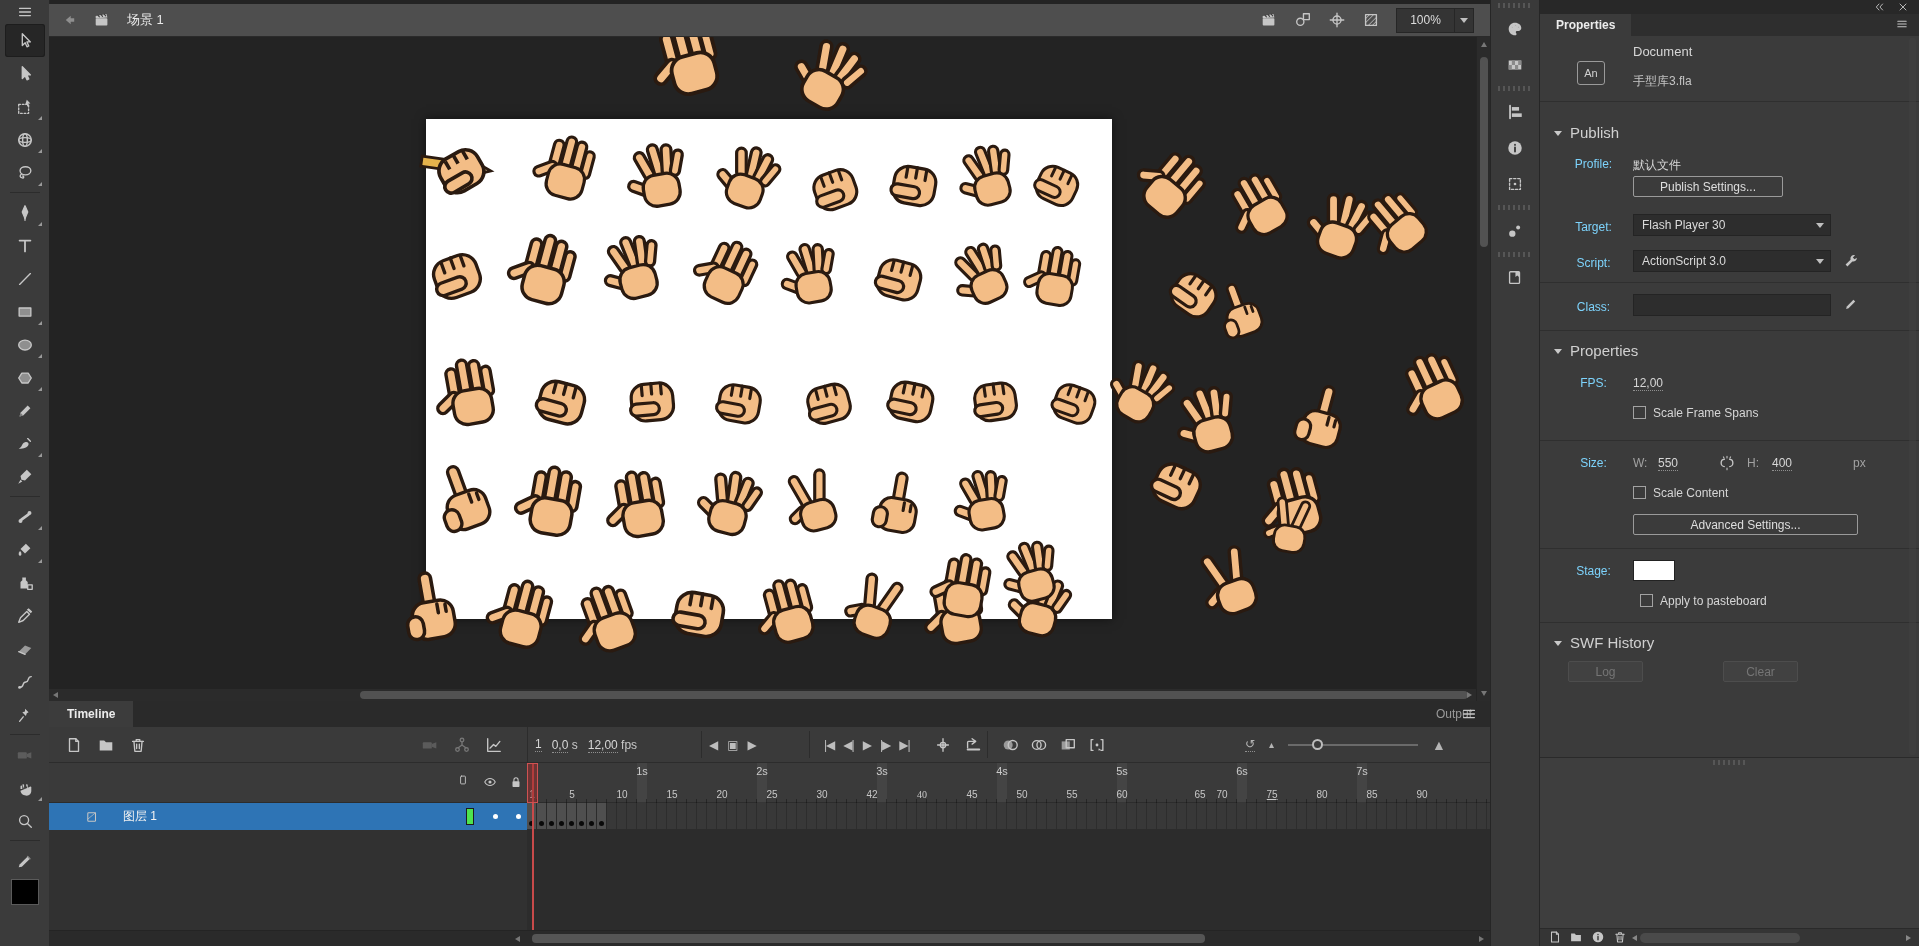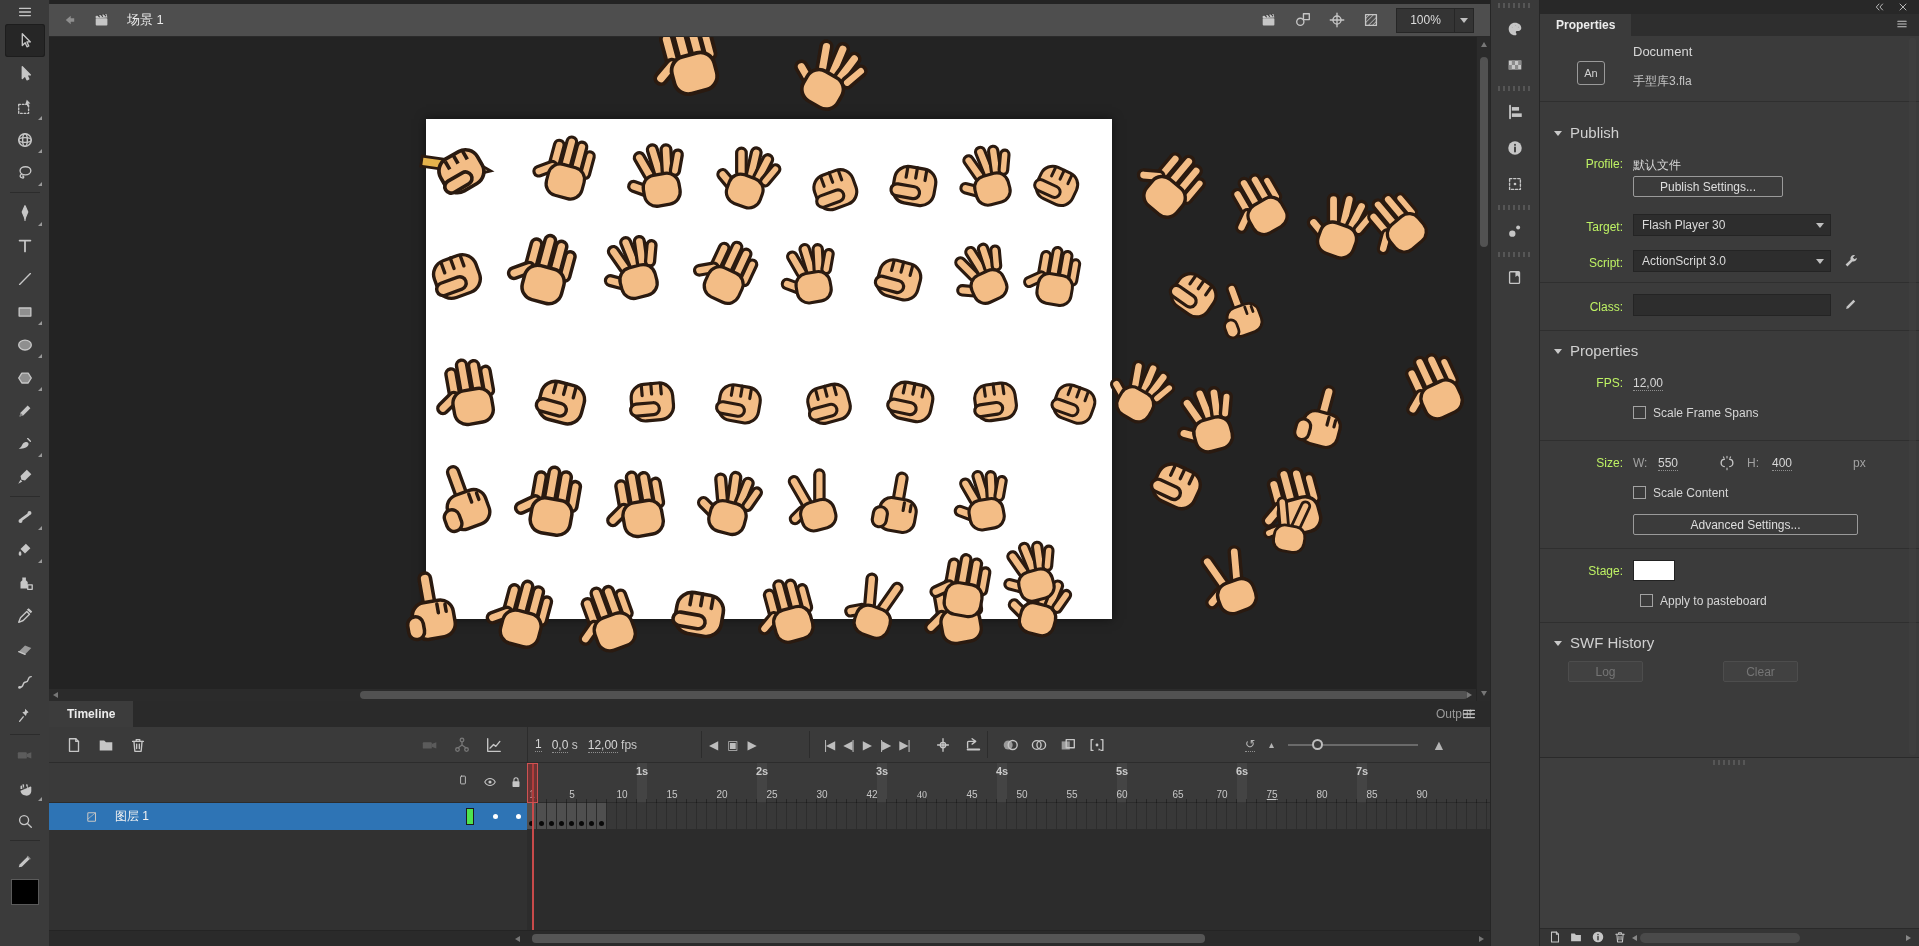--- a/index.html
+++ b/index.html
@@ -45,21 +45,21 @@
   .tl-tab.active{background:#3c3c3c;color:#ececec;font-weight:bold;}
   #tl-menu{position:absolute;right:12px;top:4px;}
   #tl-bar{position:absolute;left:0;top:26px;width:100%;height:36px;border-bottom:1px solid #2c2c2c;box-sizing:border-box;}
   #tl-bar .grp{position:absolute;top:0;height:35px;display:flex;align-items:center;gap:14px;}
   .tglyph{color:#bdbdbd;font-size:12px;letter-spacing:-1px;}
   .tsepv{position:absolute;top:4px;width:1px;height:27px;background:#2c2c2c;}
   #vdiv{position:absolute;left:478px;top:26px;bottom:16px;width:1px;background:#2c2c2c;}
   #tl-head{position:absolute;left:0;top:62px;width:100%;height:40px;border-bottom:1px solid #2c2c2c;box-sizing:border-box;}
   #ruler{position:absolute;left:478px;top:0;right:0;height:40px;overflow:hidden;}
   #ruler .num{position:absolute;bottom:3px;transform:translateX(-50%);font-size:10px;color:#c8c8c8;}
-  #ruler .sec{position:absolute;top:2px;transform:translateX(-50%);font-size:11px;color:#c8c8c8;font-weight:bold;}
+  #ruler .sec{position:absolute;top:2px;transform:translateX(-50%);font-size:11px;color:#c8c8c8;}
   #ruler .ticks{position:absolute;left:0;right:0;bottom:0;height:4px;background:repeating-linear-gradient(90deg,transparent 0 9px,rgba(0,0,0,.35) 9px 10px);}
   .sstripe{position:absolute;top:0;height:40px;width:10px;background:rgba(255,255,255,.05);}
   #layer-row{position:absolute;left:0;top:102px;width:478px;height:27px;background:#2e74b5;display:flex;align-items:center;}
   #frame-row{position:absolute;left:478px;top:102px;right:0;height:27px;background:#383838;background-image:repeating-linear-gradient(90deg,transparent 0 9px,#2d2d2d 9px 10px),repeating-linear-gradient(90deg,transparent 0 49px,rgba(0,0,0,.22) 49px 50px);border-bottom:1px solid #2c2c2c;box-sizing:border-box;}
   .kf{position:absolute;top:0;width:10px;height:26px;background:#4f4f4f;border-right:1px solid #2b2b2b;box-sizing:border-box;}
   .kf::after{content:"";position:absolute;left:2px;bottom:3px;width:5px;height:5px;border-radius:50%;background:#0a0a0a;}
   #tl-empty-left{position:absolute;left:0;top:129px;width:478px;bottom:16px;background:#313131;}
   #tl-empty-right{position:absolute;left:479px;top:129px;right:0;bottom:16px;background:#2c2c2c;}
   #playhead-line{position:absolute;left:483px;top:62px;height:167px;width:2px;background:#c84a4a;z-index:5;}
   #playhead-box{position:absolute;left:478px;top:62px;width:11px;height:40px;background:rgba(155,45,45,.5);border:1px solid #cf5252;box-sizing:border-box;z-index:6;}
@@ -74,21 +74,21 @@
   
   #rightpanel{position:absolute;left:1540px;top:0;width:379px;height:946px;background:#3b3b3b;}
   #win-strip{position:absolute;left:0;top:0;width:100%;height:14px;background:#282828;}
   #win-strip .wic{position:absolute;top:1px;}
   #ptabs{position:absolute;left:0;top:14px;width:100%;height:22px;background:#2e2e2e;}
   #ptab{position:absolute;left:0;top:0;height:22px;padding:0 16px;background:#3b3b3b;display:flex;align-items:center;color:#ececec;font-weight:bold;}
   #pmenu{position:absolute;right:10px;top:3px;}
   #pbody{position:absolute;left:0;top:36px;width:100%;height:722px;border-bottom:1px solid #2a2a2a;box-sizing:border-box;}
   #pbody .scrolltrack{position:absolute;right:3px;top:2px;width:7px;bottom:2px;background:#424242;border-radius:3px;opacity:.5;}
   .prow{position:absolute;left:0;width:100%;}
-  .plabel{position:absolute;left:0;width:83px;text-align:right;color:#bef264;}
+  .plabel{position:absolute;left:12px;width:83px;text-align:center;color:#7dd3fc;}
   .pval{position:absolute;left:93px;color:#d6d6d6;}
   .pdivider{position:absolute;left:0;width:100%;height:1px;background:#2f2f2f;}
   .sechdr{position:absolute;color:#d0d0d0;font-size:15px;}
   .sechdr .tri{display:inline-block;width:0;height:0;border-left:4px solid transparent;border-right:4px solid transparent;border-top:5px solid #c9c9c9;margin-right:8px;vertical-align:2px;}
   .pbtn{position:absolute;height:21px;border:1px solid #9a9a9a;border-radius:2px;color:#dedede;display:flex;align-items:center;justify-content:center;background:transparent;box-sizing:border-box;font-size:12px;}
   .pbtn.disabled{border-color:#4d4d4d;color:#757575;background:#414141;}
   .dd{position:absolute;left:93px;width:198px;height:22px;background:#2d2d2d;border:1px solid #242424;box-sizing:border-box;display:flex;align-items:center;}
   .dd .txt{flex:1;padding-left:8px;color:#dadada;}
   .dd .chev{width:20px;display:flex;justify-content:center;}
   .tinput{position:absolute;left:93px;width:198px;height:22px;background:#2d2d2d;border:1px solid #242424;box-sizing:border-box;}
@@ -713,21 +713,21 @@
           <span class="num" style="left: 145px;">15</span>
           <span class="num" style="left: 195px;">20</span>
           <span class="num" style="left: 245px;">25</span>
           <span class="num" style="left: 295px;">30</span>
           <span class="num" style="left: 345px;">42</span>
           <span class="num" style="left: 395px; font-family: Liberation Serif, serif;">40</span>
           <span class="num" style="left: 445px;">45</span>
           <span class="num" style="left: 495px;">50</span>
           <span class="num" style="left: 545px;">55</span>
           <span class="num" style="left: 595px;">60</span>
-          <span class="num" style="left: 651px;">65</span>
+          <span class="num" style="left: 673px;">65</span>
           <span class="num" style="left: 695px;">70</span>
           <span class="num" style="left: 745px; text-decoration: underline;">75</span>
           <span class="num" style="left: 795px;">80</span>
           <span class="num" style="left: 845px;">85</span>
           <span class="num" style="left: 895px;">90</span>
           <span class="sec" style="left: 115px;">1s</span>
           <div class="sstripe" style="left: 110px;"></div>
           <span class="sec" style="left: 235px;">2s</span>
           <div class="sstripe" style="left: 230px;"></div>
           <span class="sec" style="left: 355px;">3s</span>
@@ -743,21 +743,21 @@
           <div class="ticks"></div>
         </div>
     </div>
     <div id="layer-row">
       <span class="icn sm" style="margin-left:36px;">
           <svg viewBox="0 0 20 20" fill="none" stroke="#c6c6c6" stroke-width="1.5" stroke-linecap="round" stroke-linejoin="round" style="width:100%;height:100%;display:block;">
             <rect x="4" y="4" width="11" height="12" rx="1"></rect>
             <path d="M4 13l11-9" stroke-width="1"></path>
           </svg>
         </span>
-      <span style="margin-left:16px;color:#f2f2f2;">图层 1</span>
+      <span style="margin-left:24px;color:#f2f2f2;">图层 1</span>
       <div id="layer-color"></div>
       <span class="lr-dot" style="left:444px;"></span>
       <span class="lr-dot" style="left:467px;"></span>
     </div>
     <div id="frame-row">
         <div class="kf" style="left: 0px;"></div>
         <div class="kf" style="left: 10px;"></div>
         <div class="kf" style="left: 20px;"></div>
         <div class="kf" style="left: 30px;"></div>
         <div class="kf" style="left: 40px;"></div>

